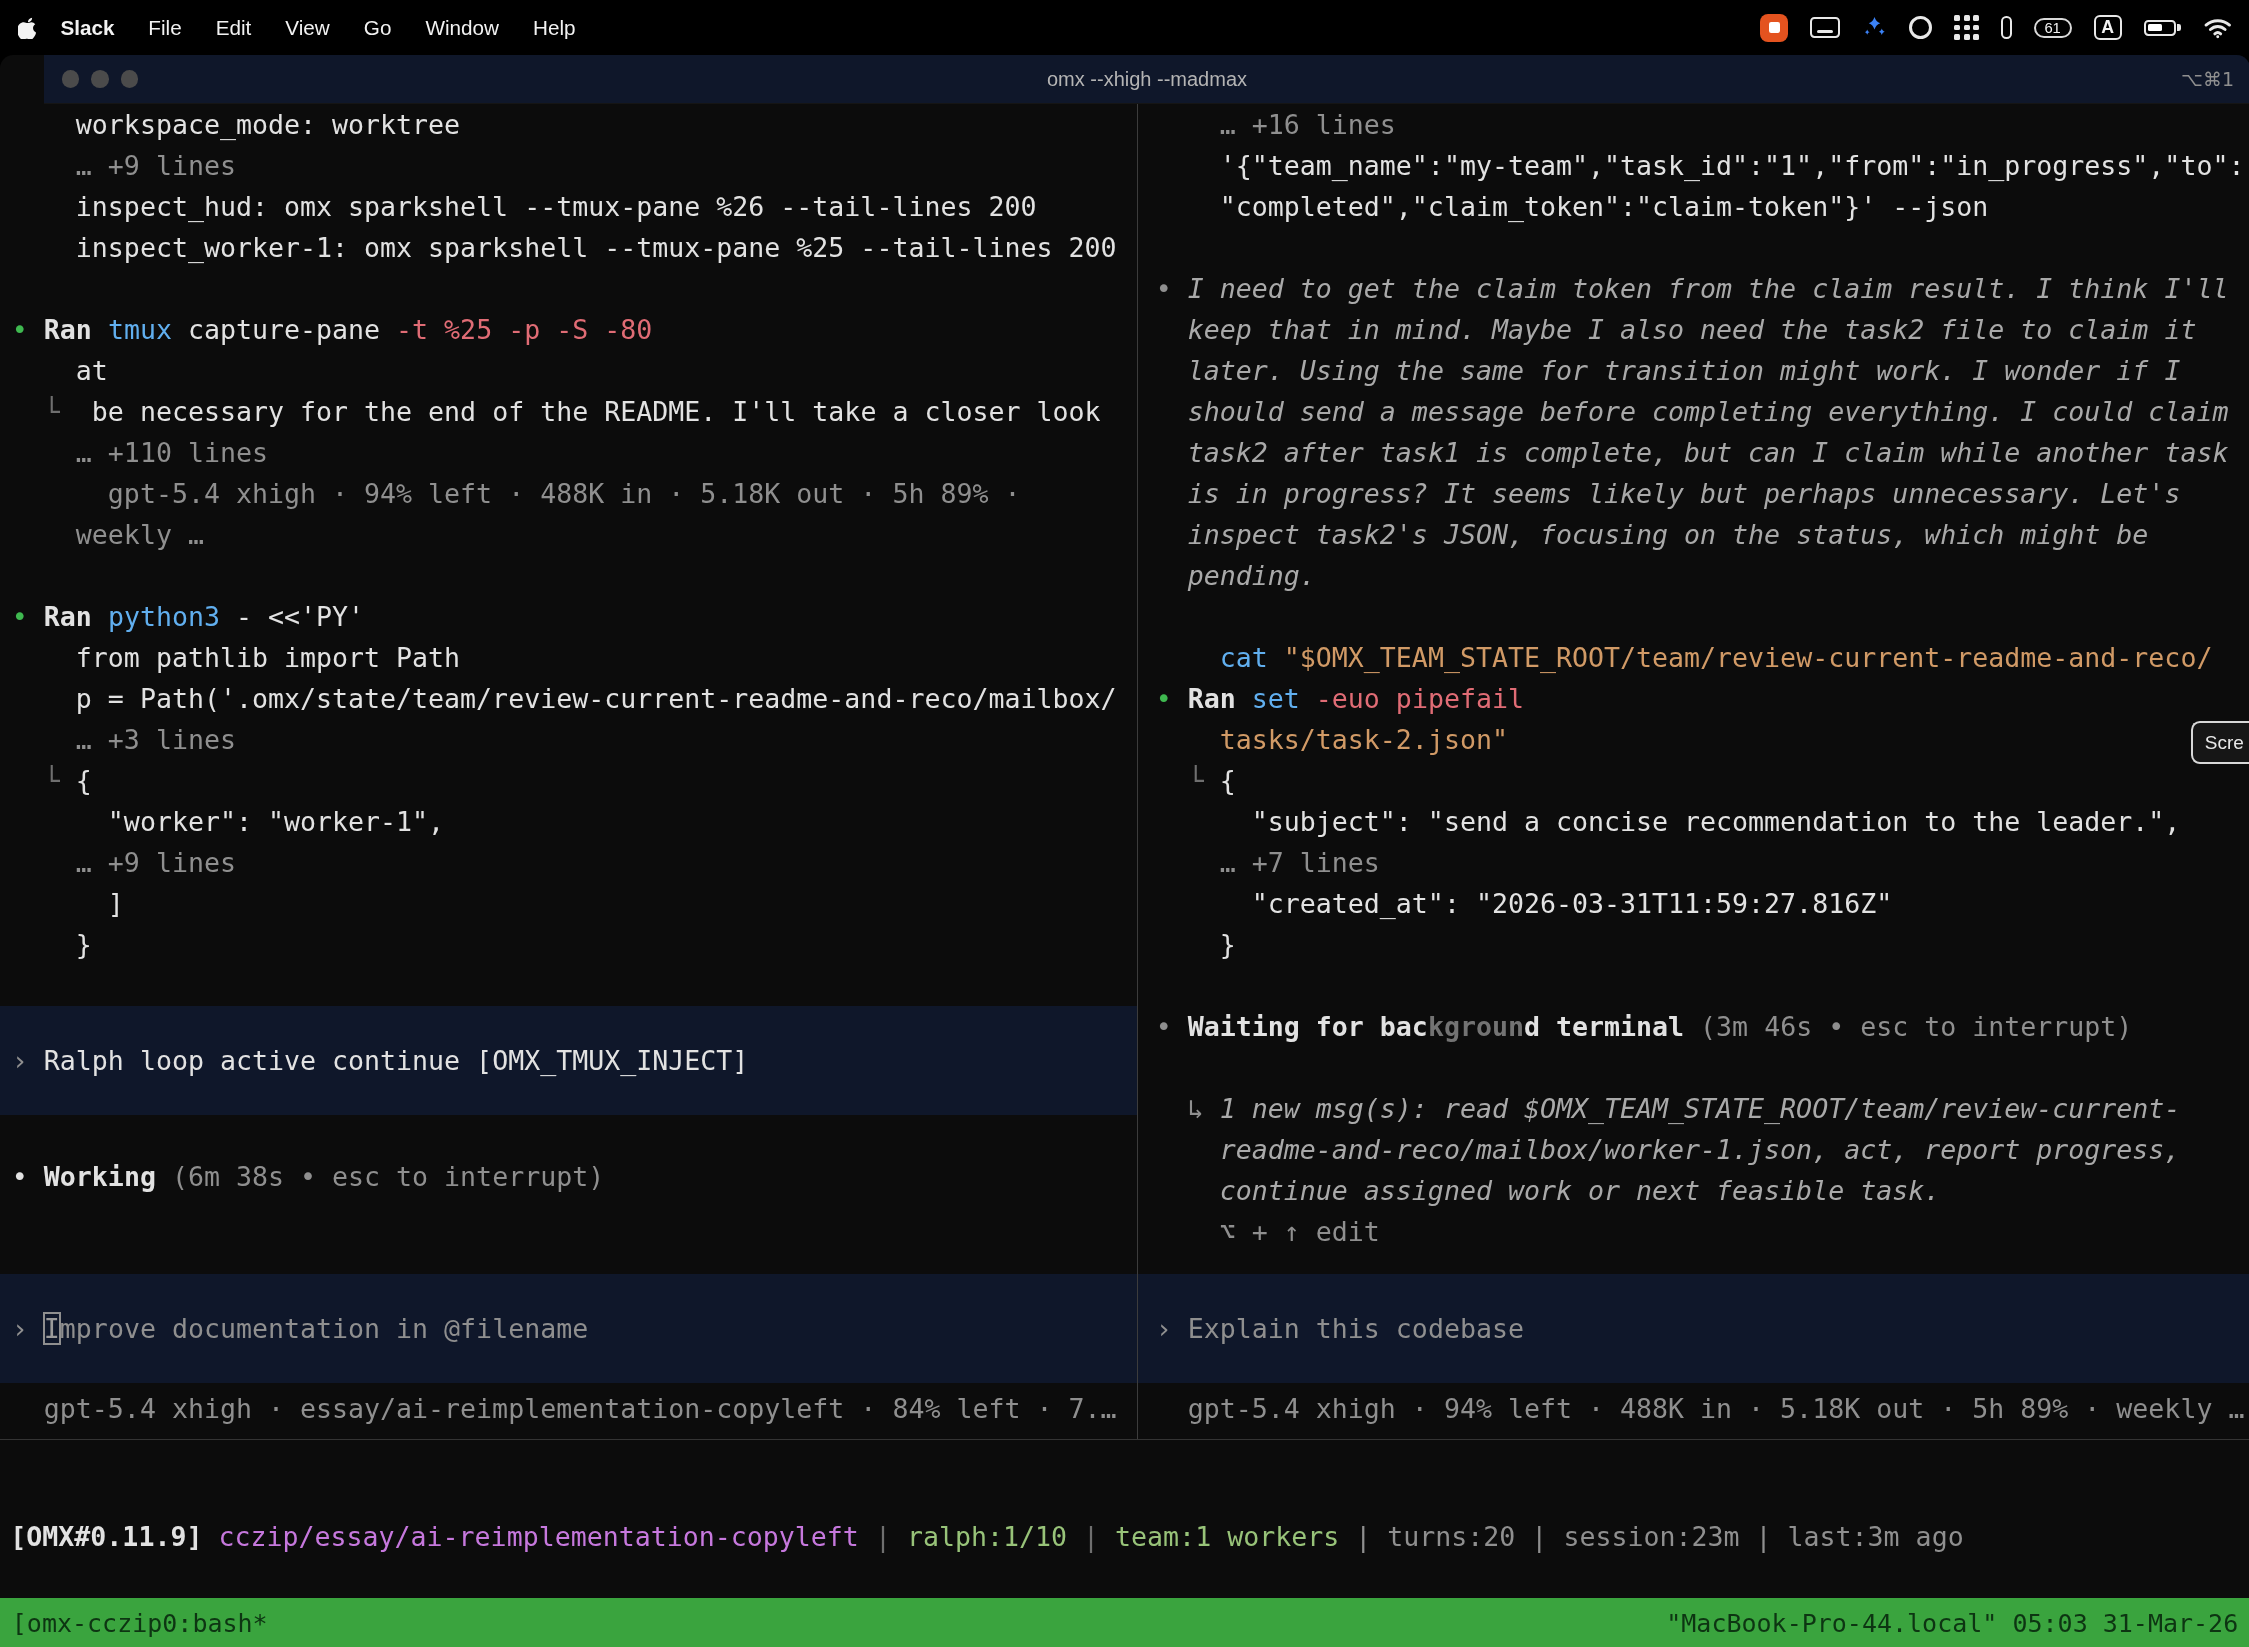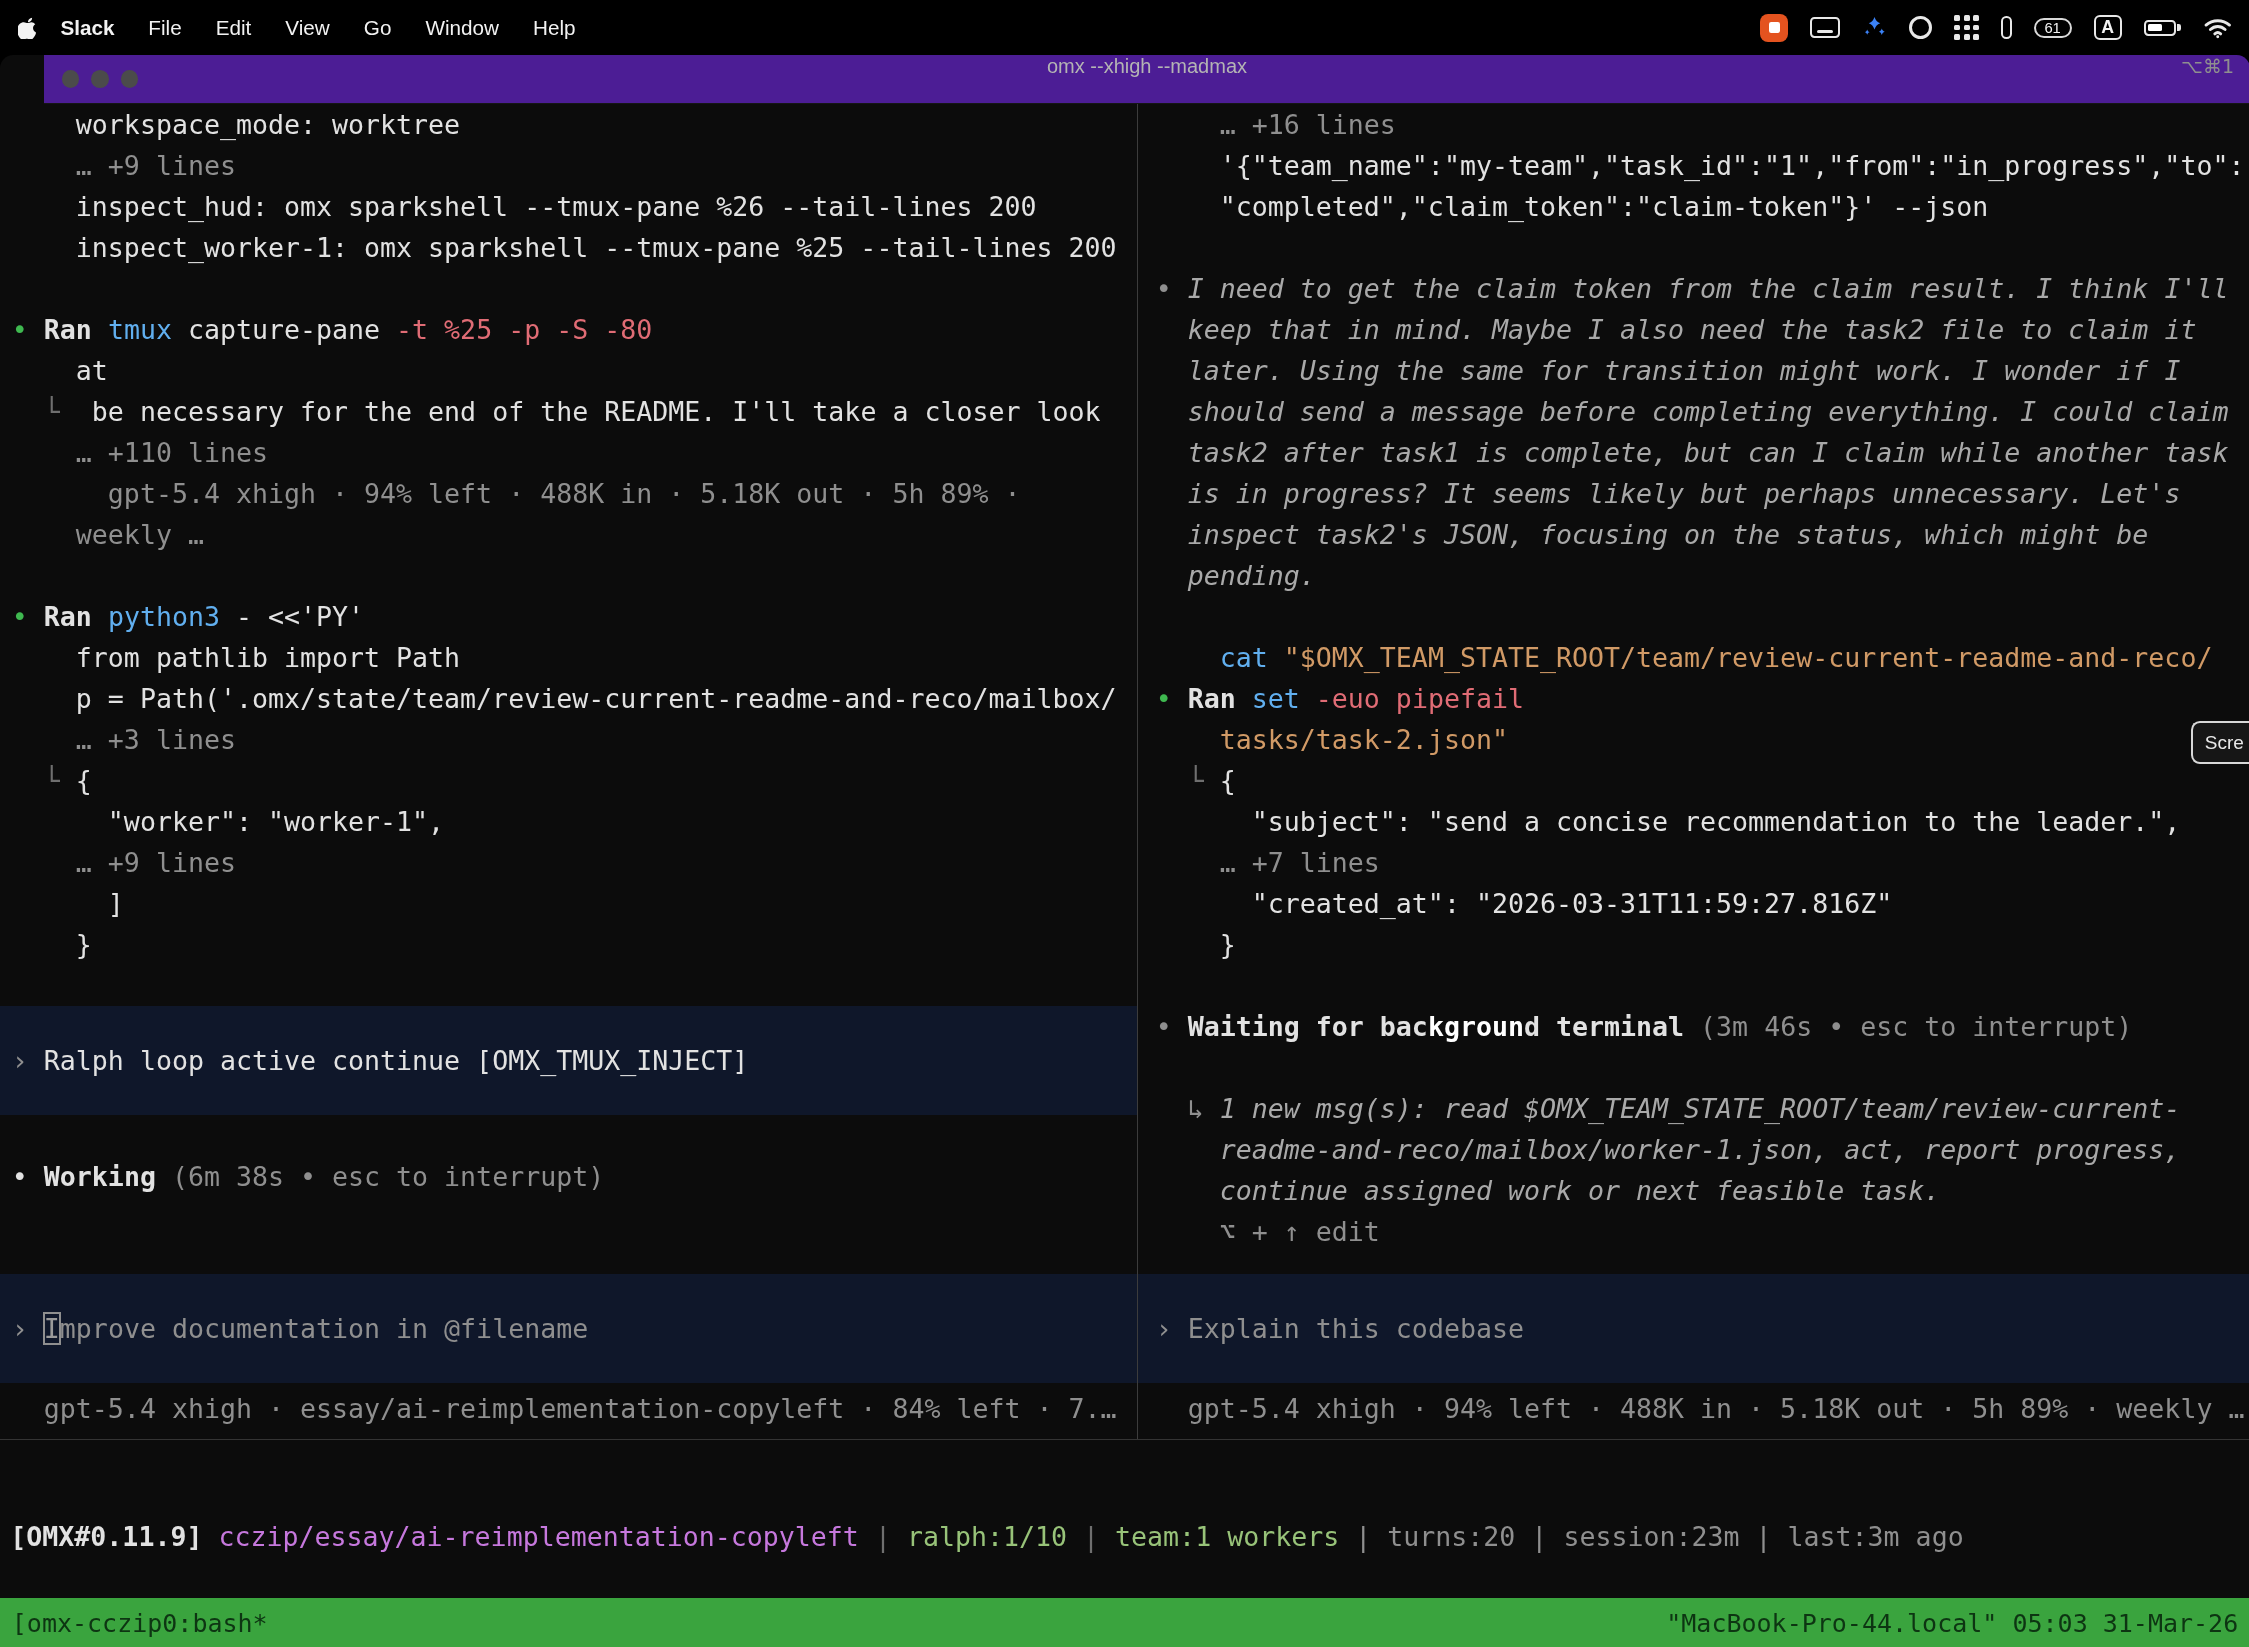--- a/index.html
+++ b/index.html
@@ -28,22 +28,22 @@
   .inputA { width:28px; height:25px; border:2.2px solid #e8e8e8; border-radius:5.9px; display:flex;
             align-items:center; justify-content:center; font-size:17.7px; font-weight:bold; }
   .batt { display:flex; align-items:center; }
   .batt .body { width:32px; height:16px; border:2.2px solid #e8e8e8; border-radius:4.4px; padding:2.2px; }
   .batt .lvl { width:60%; height:100%; background:#fff; border-radius:1.5px; }
   .batt .tip { width:3.7px; height:7.4px; background:#e8e8e8; border-radius:0 2.2px 2.2px 0; margin-left:1.5px; }
 
   
   .window { position:relative; height:1593px; background:#0c0c0c; border-radius:13.3px 13.3px 0 0;
             overflow:hidden; display:flex; flex-direction:column; }
-  .titlebar { height:49px; background:#4c1d95; border-bottom:1.5px solid #151515; position:relative;
-              display:flex; align-items:flex-start; justify-content:center;margin-left:44px; }
+  .titlebar { height:49px; background:#0f172a; border-bottom:1.5px solid #151515; position:relative;
+              display:flex; align-items:center; justify-content:center;margin-left:44px; }
   .tl-title { color:#b4b4b4; font-size:20px; }
   .lights { position:absolute; left:17.7px; top:0; height:100%; display:flex; align-items:center; gap:11.8px; }
   .light { width:17.7px; height:17.7px; border-radius:50%; background:#4b4b4b; }
   .tb-shortcut { position:absolute; right:16px; color:#8f8f8f; font-size:19px;
                  font-family:"DejaVu Sans","Liberation Sans",sans-serif; }
 
   
   .panes { display:flex; height:1336px; border-bottom:1.5px solid #343434; }
   .pane { display:flex; flex-direction:column; overflow:hidden;
           font-family:"DejaVu Sans Mono","DejaVu Sans",monospace; font-size:26.6px; color:#e2e2e2; }
@@ -54,21 +54,21 @@
   .tl.band { background:#0f172a; height:109px; line-height:109px; }
   .bottom { margin-top:auto; padding-bottom:10.3px; }
   .bottom .tl:last-child { margin-top:4.4px; }
 
   .fg { color:#e2e2e2; } .bold { font-weight:bold; }
   .dim { color:#8f8f8f; } .dim2 { color:#6f6f6f; }
   .green { color:#3fb950; } .sgreen { color:#98c379; }
   .blue { color:#61afef; } .red { color:#e06c75; }
   .orange { color:#d19a66; } .magenta { color:#c678dd; }
   .think { color:#a9a9a9; font-style:italic; }
-  .shimg { color:#ffffff; }
+  .shimg { color:#737373; }
   .cursor { outline:2.2px solid #8f8f8f; outline-offset:-1.5px; color:#9a9a9a; }
 
   
   .statusblock { flex:1; padding:19px 10.3px 0; font-family:"DejaVu Sans Mono","DejaVu Sans",monospace;
                  font-size:26.6px; white-space:pre; overflow:hidden; }
   .tmuxbar { height:50px; background:#3aa43e; color:#0d3512; display:flex; align-items:center;
              justify-content:space-between; padding:0 11.8px;
              font-family:"DejaVu Sans Mono","DejaVu Sans",monospace; font-size:25px; white-space:pre; }
 
   

